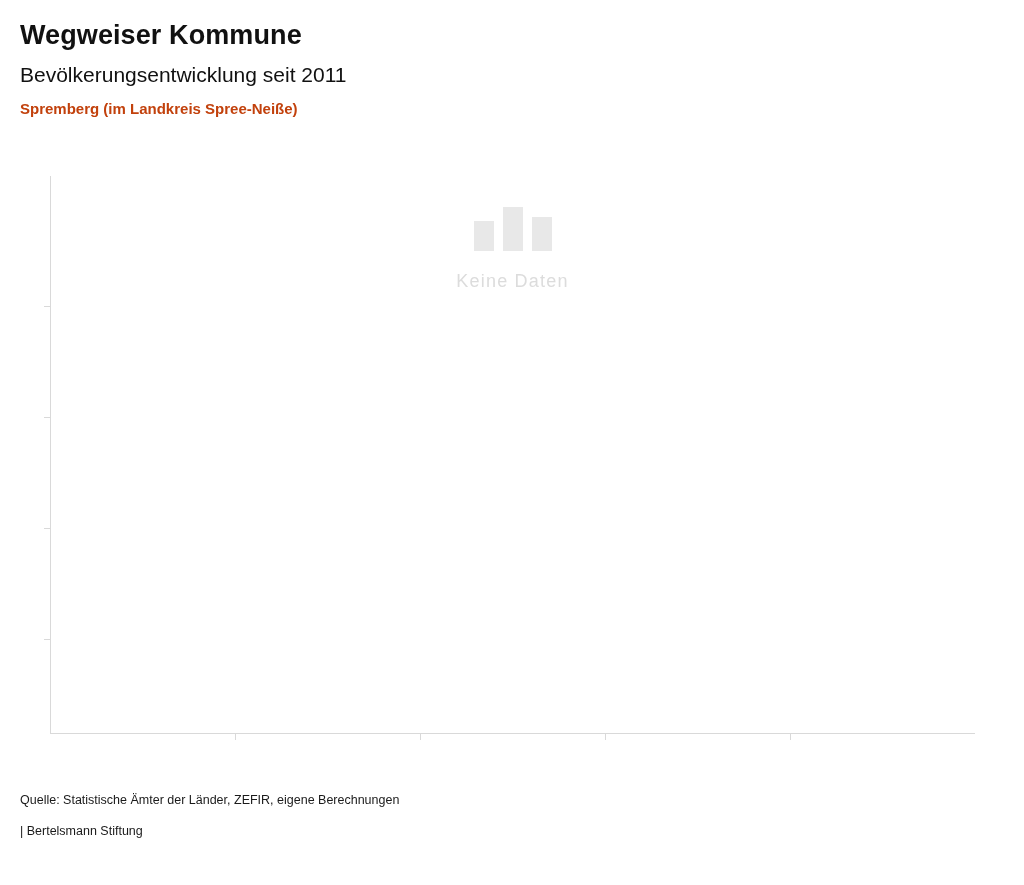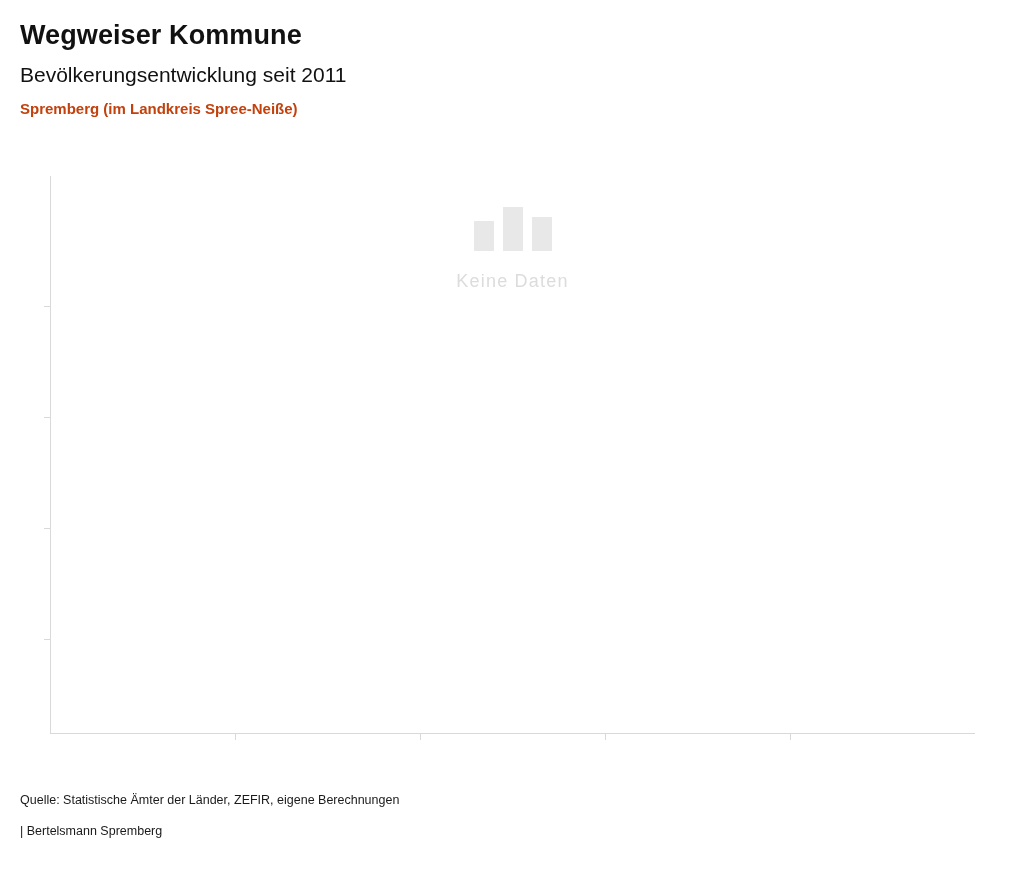--- a/index.html
+++ b/index.html
@@ -174,16 +174,16 @@
           </svg>
         </span>
         <span class="empty-label">Keine Daten</span>
       </div>
 
     </div>
   </div>
 
   <div class="footer">
     <div class="footer-line">Quelle: Statistische Ämter der Länder, ZEFIR, eigene Berechnungen</div>
-    <div class="brand">| Bertelsmann Spremberg</div>
+    <div class="brand">| Bertelsmann Stiftung</div>
   </div>
 
 </div>
 
 </body></html>

